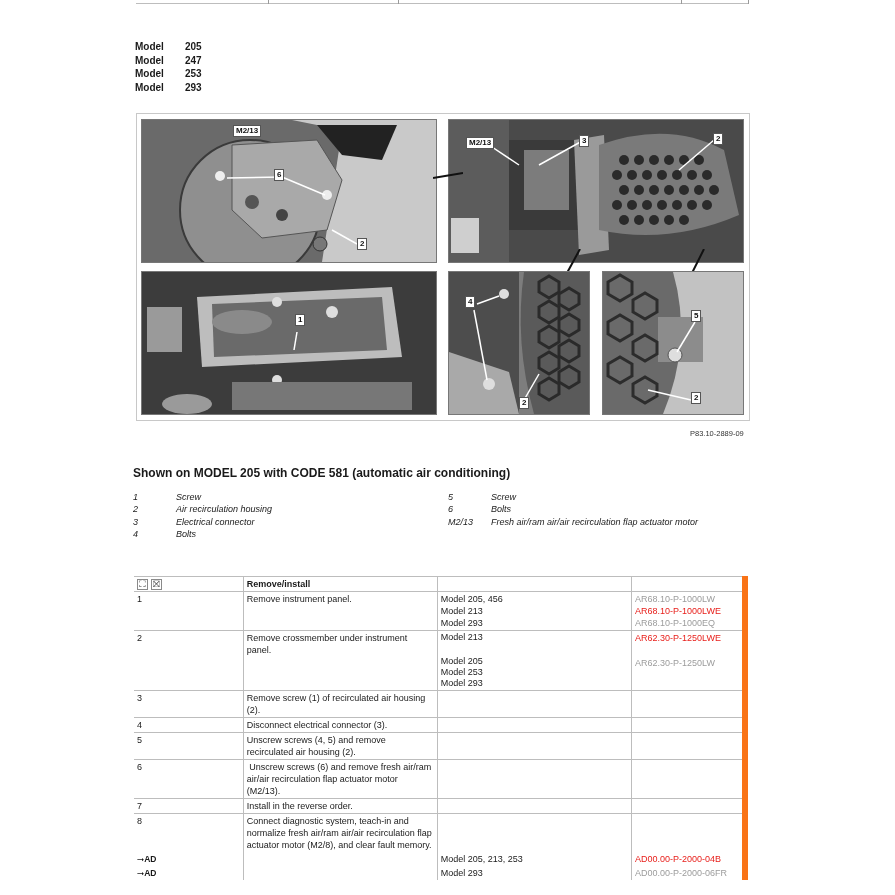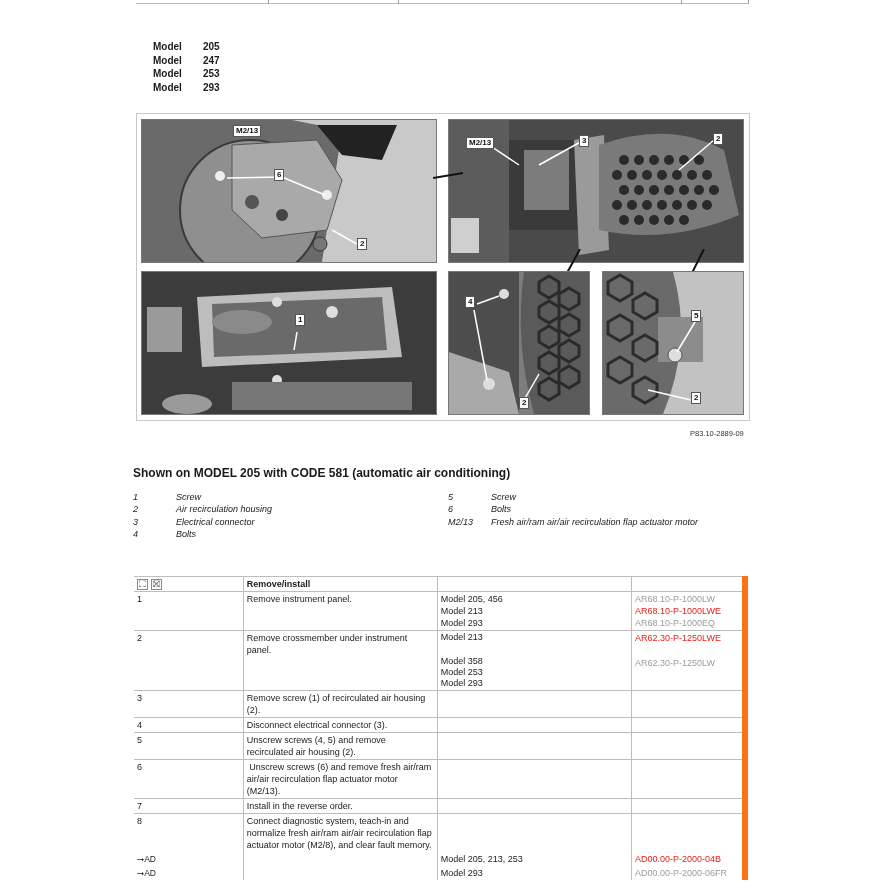--- a/index.html
+++ b/index.html
@@ -6,21 +6,21 @@
   body { width:895px; height:895px; position:relative; overflow:hidden;
          font-family:"Liberation Sans", sans-serif; color:#1a1a1a; }
   .abs { position:absolute; }
 
   
   .top-rule { left:136px; top:0; width:612px; height:3px; border-bottom:1px solid #bdbdbd; }
   .top-tick { top:0; width:1px; height:4px; background:#9a9a9a; }
 
   
   .models { left:135px; top:40px; font-size:10px; font-weight:bold; line-height:13.5px; }
-  .models .row { display:flex;margin-left:18px; }
+  .models .row { display:flex; }
   .models .lbl { width:50px; }
 
   
   .figure { left:136px; top:113px; width:612px; height:306px; border:1px solid #c8c8c8; background:#fff; }
   .photo { position:absolute; border:1px solid #777; overflow:hidden; }
   .photo svg { width:100%; height:100%; display:block; }
   .callout { position:absolute; background:#fff; border:1px solid #555; font-size:8px; font-weight:bold;
              padding:0 2px; line-height:10px; color:#111; }
   .figcode { left:690px; top:429px; font-size:7.5px; color:#333; }
 
@@ -37,21 +37,21 @@
   .proc td { vertical-align:top; padding:1px 3px; line-height:12px; border-right:1px solid #bdbdbd; border-bottom:1px solid #bdbdbd; }
   .proc td:last-child { border-right:6px solid #f97316; }
   .proc tr:first-child td { border-top:1px solid #bdbdbd; }
   .c1 { width:104px; } .c2 { width:189px; } .c3 { width:190px; } .c4 { width:105px; }
   .ref-red { color:#e8201c; }
   .ref-gray { color:#9c9c9c; }
   .hdr { font-weight:bold; }
   .icn { display:inline-block; width:9px; height:9px; font-size:9px; line-height:9px; text-align:center;
          border:1px solid #8a8a8a; color:#333; margin-right:3px; }
   .noborder td { border-bottom:none; }
-  .adlbl { font-weight:normal; font-size:8.5px; }
+  .adlbl { font-weight:bold; font-size:8.5px; }
 </style>
 </head>
 <body>
 
 <div class="abs top-rule"></div>
 <div class="abs top-tick" style="left:268px"></div>
 <div class="abs top-tick" style="left:398px"></div>
 <div class="abs top-tick" style="left:681px"></div>
 <div class="abs top-tick" style="left:748px"></div>
 
@@ -285,21 +285,21 @@
       <div class="ref-gray">AR68.10-P-1000EQ</div>
     </td>
   </tr>
 
   <tr>
     <td>2</td>
     <td>Remove crossmember under instrument panel.</td>
     <td style="line-height:11px;">
       <div>Model 213</div>
       <div style="height:13px"></div>
-      <div>Model 358</div>
+      <div>Model 205</div>
       <div>Model 253</div>
       <div>Model 293</div>
     </td>
     <td>
       <div class="ref-red">AR62.30-P-1250LWE</div>
       <div style="height:13px"></div>
       <div class="ref-gray">AR62.30-P-1250LW</div>
     </td>
   </tr>
 

